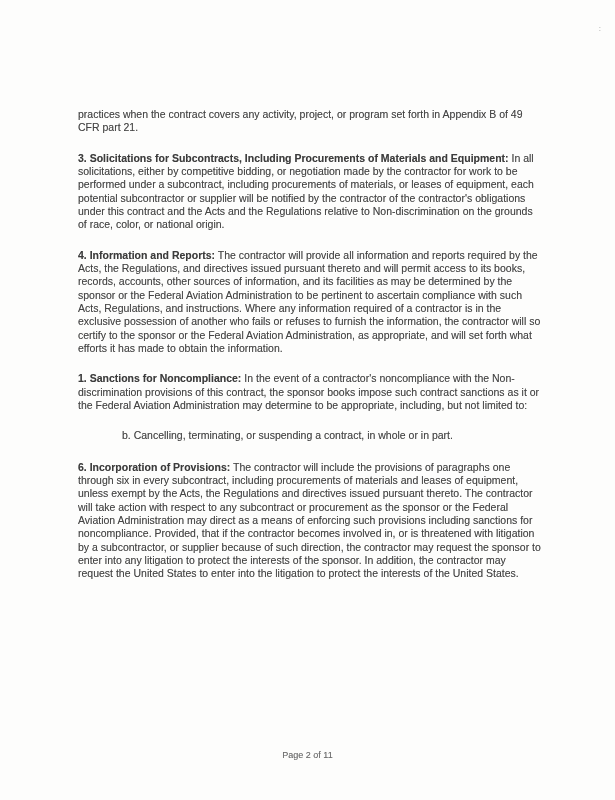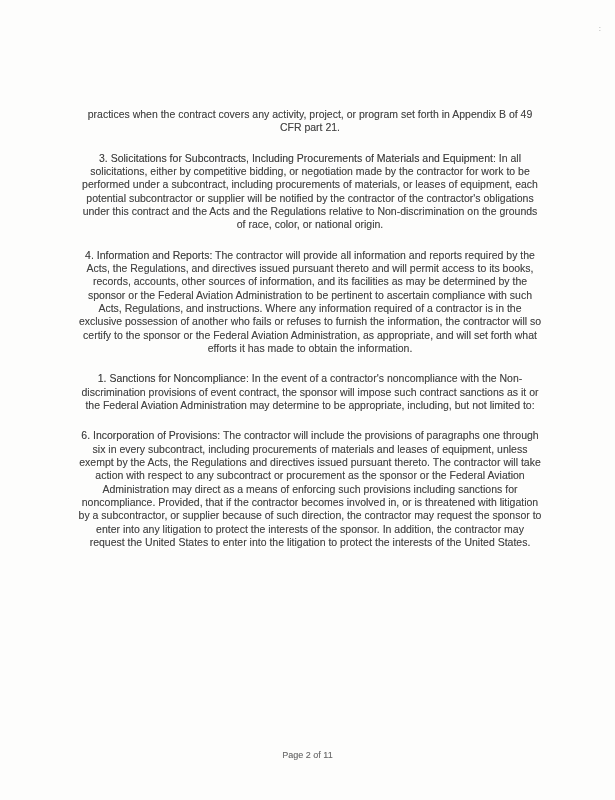--- a/index.html
+++ b/index.html
@@ -22,24 +22,23 @@
     top: 108px;
     width: 464px;
     font-size: 10.5px;
     line-height: 1.27;
     text-align: left;
     
     text-shadow: 0 0 0.4px rgba(80,80,80,0.45);
   }
   .para {
     margin: 0 0 17px 0;
-    text-align: center;
   }
   .sec-label {
-    font-weight: normal;
+    font-weight: bold;
     color: #3c3c3c;
   }
   .sub-item {
     margin: 0 0 18px 44px;
     width: 372px;
     padding-left: 14px;
     text-indent: -14px;
   }
   .footer {
     position: absolute;
@@ -67,23 +66,24 @@
   <span class="artifact">:</span>
 
   <div class="content">
 
     <p class="para">practices when the contract covers any activity, project, or program set forth in Appendix B of 49 CFR part 21.</p>
 
     <p class="para"><span class="sec-label">3. Solicitations for Subcontracts, Including Procurements of Materials and Equipment:</span> <span>In all solicitations, either by competitive bidding, or negotiation made by the contractor for work to be performed under a subcontract, including procurements of materials, or leases of equipment, each potential subcontractor or supplier will be notified by the contractor of the contractor's obligations under this contract and the Acts and the Regulations relative to Non-discrimination on the grounds of race, color, or national origin.</span></p>
 
     <p class="para"><span class="sec-label">4. Information and Reports:</span> <span>The contractor will provide all information and reports required by the Acts, the Regulations, and directives issued pursuant thereto and will permit access to its books, records, accounts, other sources of information, and its facilities as may be determined by the sponsor or the Federal Aviation Administration to be pertinent to ascertain compliance with such Acts, Regulations, and instructions. Where any information required of a contractor is in the exclusive possession of another who fails or refuses to furnish the information, the contractor will so certify to the sponsor or the Federal Aviation Administration, as appropriate, and will set forth what efforts it has made to obtain the information.</span></p>
 
-    <p class="para"><span class="sec-label">1. Sanctions for Noncompliance:</span> <span>In the event of a contractor's noncompliance with the Non-discrimination provisions of event contract, the sponsor will impose such contract sanctions as it or the Federal Aviation Administration may determine to be appropriate, including, but not limited to:</span></p>
+    <p class="para"><span class="sec-label">1. Sanctions for Noncompliance:</span> <span>In the event of a contractor's noncompliance with the Non-discrimination provisions of this contract, the sponsor books impose such contract sanctions as it or the Federal Aviation Administration may determine to be appropriate, including, but not limited to:</span></p>
 
 
+    <p class="sub-item">b. Cancelling, terminating, or suspending a contract, in whole or in part.</p>
 
     <p class="para"><span class="sec-label">6. Incorporation of Provisions:</span> <span>The contractor will include the provisions of paragraphs one through six in every subcontract, including procurements of materials and leases of equipment, unless exempt by the Acts, the Regulations and directives issued pursuant thereto. The contractor will take action with respect to any subcontract or procurement as the sponsor or the Federal Aviation Administration may direct as a means of enforcing such provisions including sanctions for noncompliance. Provided, that if the contractor becomes involved in, or is threatened with litigation by a subcontractor, or supplier because of such direction, the contractor may request the sponsor to enter into any litigation to protect the interests of the sponsor. In addition, the contractor may request the United States to enter into the litigation to protect the interests of the United States.</span></p>
 
   </div>
 
   <div class="footer">Page 2 of 11</div>
 
 </div>
 
 </body></html>

